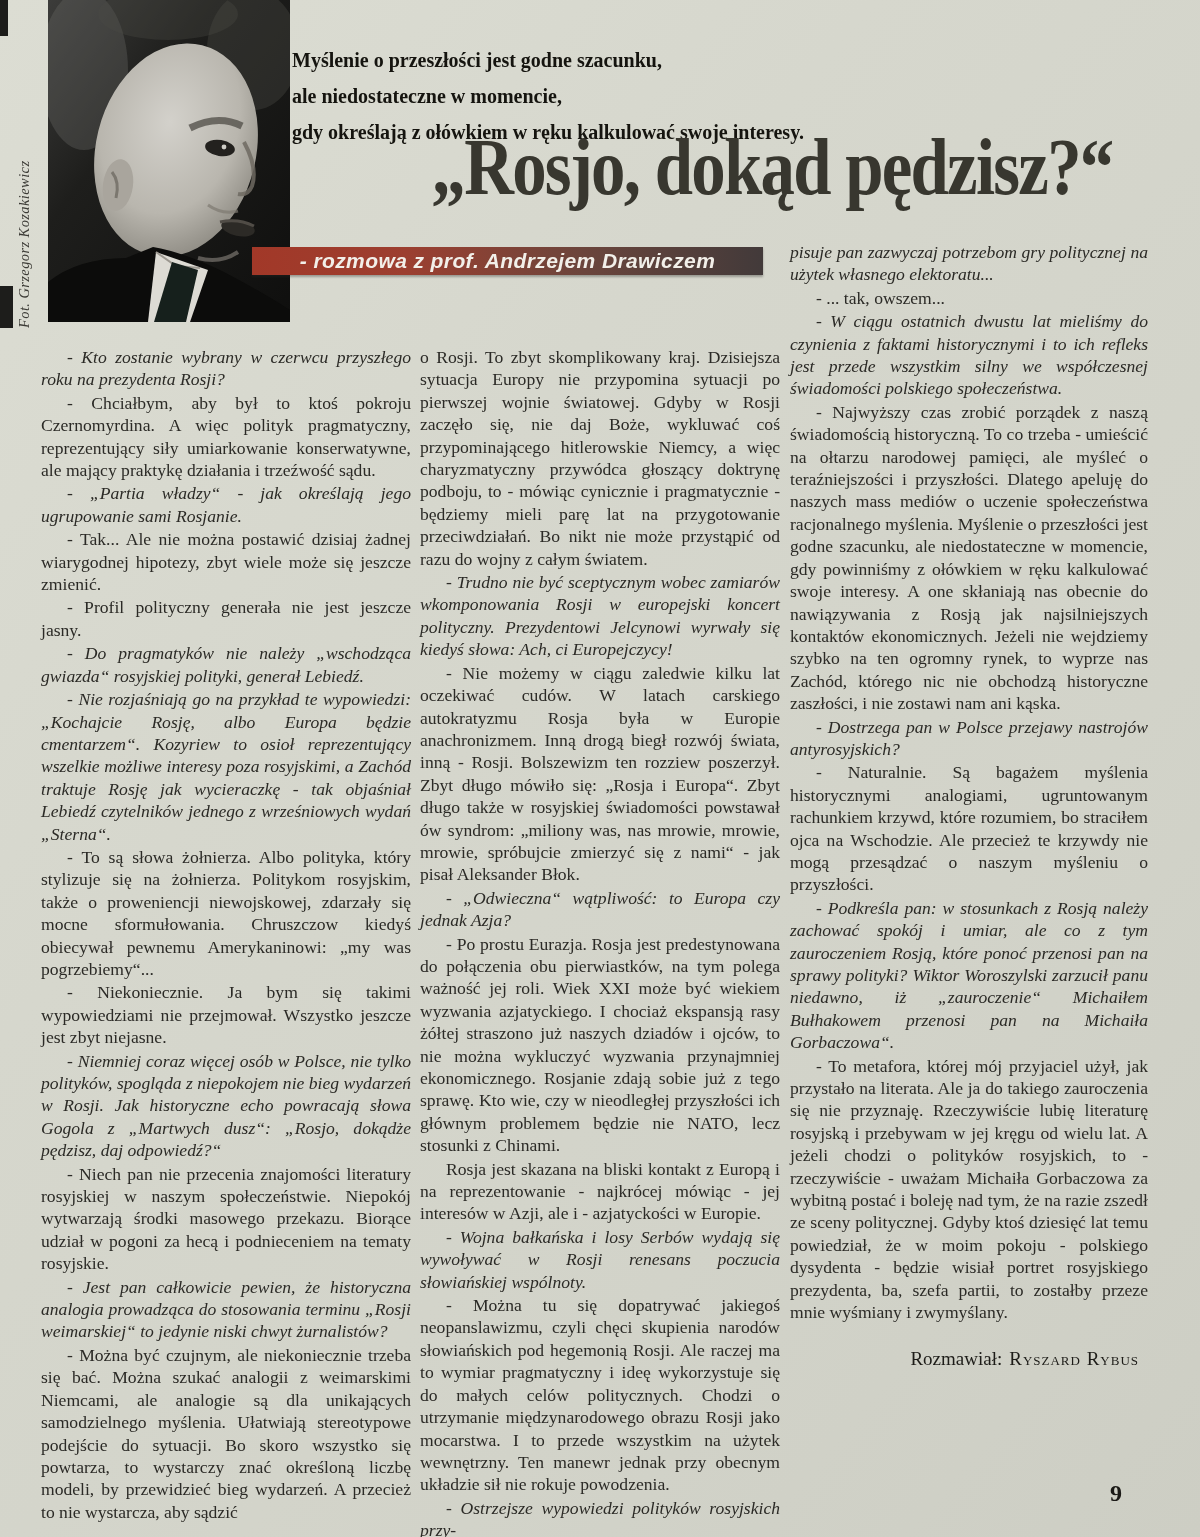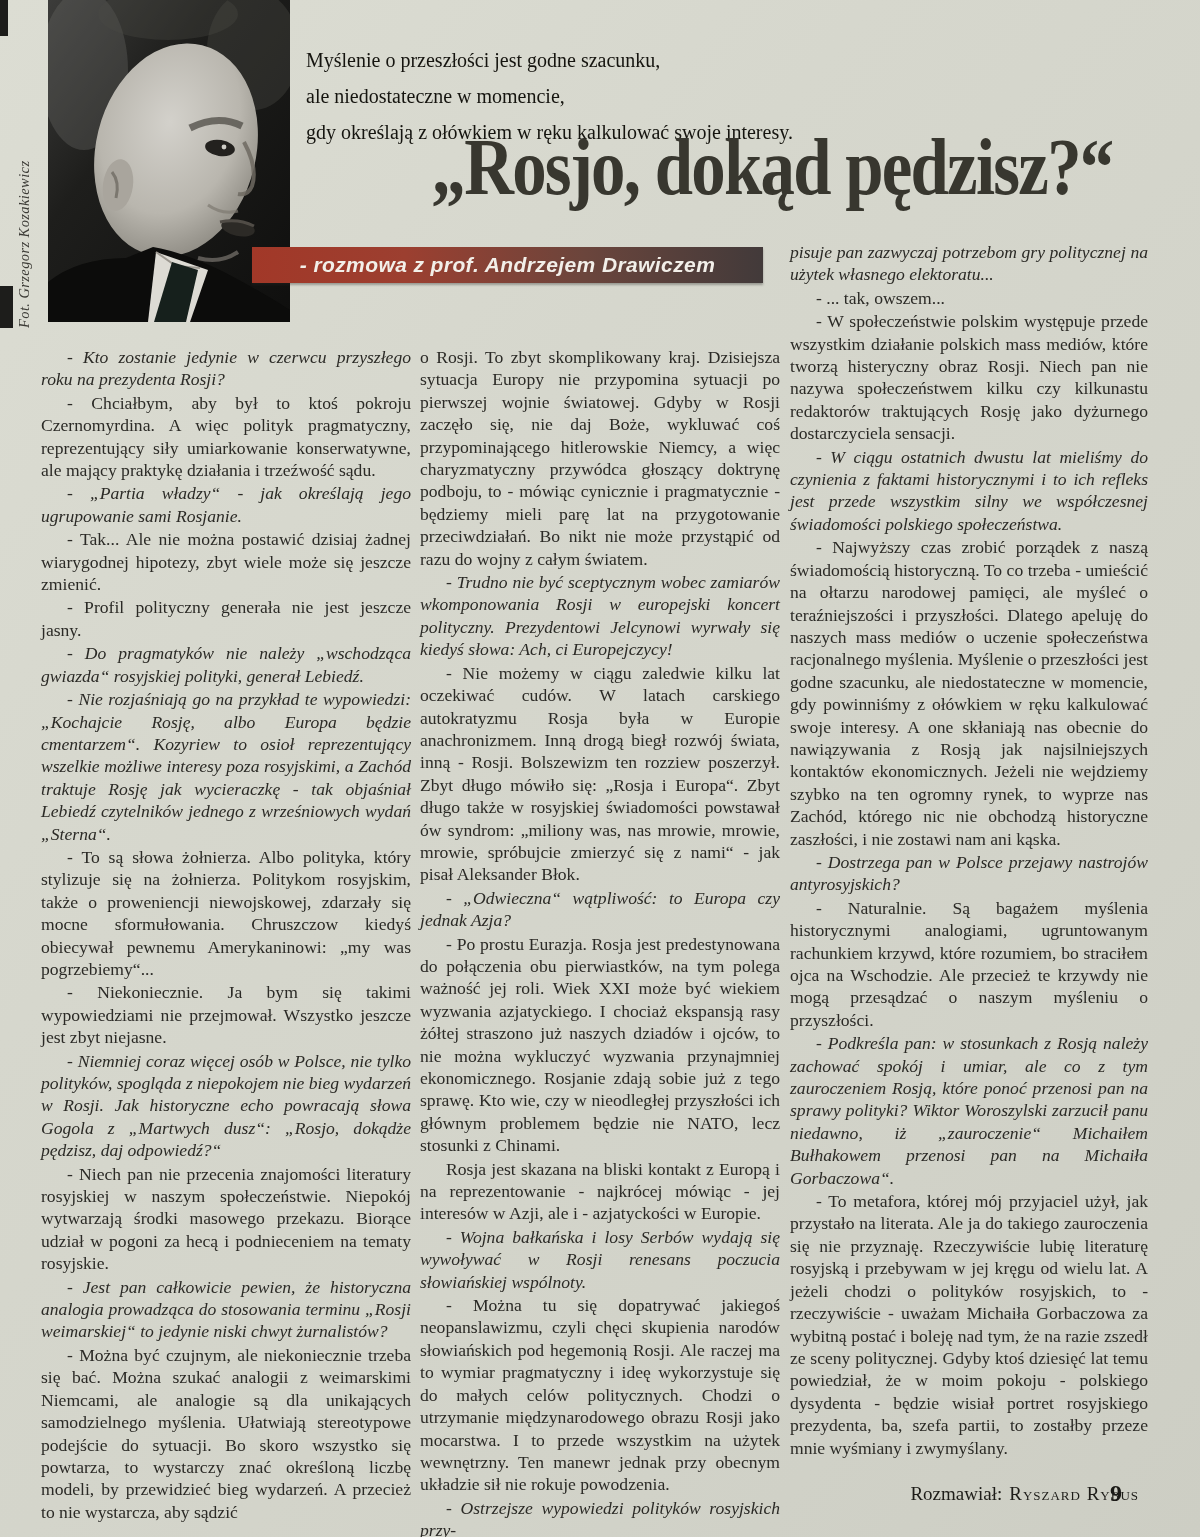--- a/index.html
+++ b/index.html
@@ -16,33 +16,33 @@
   .photo svg { display:block; width:100%; height:100%; }
 
   .photo-credit {
     position:absolute; left:16px; top:172px; height:156px;
     writing-mode:vertical-rl; transform:rotate(180deg);
     font-style:italic; font-size:14.5px; color:#3c3b36; letter-spacing:.4px;
     white-space:nowrap;
   }
 
   .intro {
-    position:absolute; left:306px; top:42px; width:560px;
-    font-weight:normal; font-size:20px; line-height:36px; color:#15140f;
+    position:absolute; left:292px; top:42px; width:560px;
+    font-weight:bold; font-size:20px; line-height:36px; color:#15140f;
   }
 
   .headline {
     position:absolute; left:330px; top:122px; width:860px; height:120px;
     text-align:center; white-space:nowrap;
     font-size:80px; font-weight:bold; color:#38372f; letter-spacing:-2px;
     transform:scaleX(.86); transform-origin:60% 50%;
   }
 
   .subhead-bar {
-    position:absolute; left:252px; top:247px; width:511px; height:36px;
+    position:absolute; left:252px; top:247px; width:511px; height:28px;
     background:linear-gradient(to right,#a23828 0%, #9c3f30 30%, #6b453c 65%, #423a3a 100%);
     display:flex; align-items:center; justify-content:center;
     box-shadow:0 2px 2px rgba(40,40,36,.35);
   }
   .subhead-label {
     font-family:"Liberation Sans", sans-serif; font-weight:bold; font-style:italic;
     font-size:21px; color:#f2efe9; letter-spacing:.4px;
   }
 
   .col { position:absolute; font-size:17.6px; line-height:22.4px; text-align:justify; }
@@ -115,21 +115,21 @@
     <div>gdy określają z ołówkiem w ręku kalkulować swoje interesy.</div>
   </div>
 
   <div class="headline">„Rosjo, dokąd pędzisz?“</div>
 
   <div class="subhead-bar">
     <span class="subhead-label">- rozmowa z prof. Andrzejem Drawiczem</span>
   </div>
 
   <div class="col col1">
-      <p class="para q">- Kto zostanie jedynie w czerwcu przyszłego roku na prezydenta Rosji?</p>
+      <p class="para q">- Kto zostanie wybrany w czerwcu przyszłego roku na prezydenta Rosji?</p>
       <p class="para a">- Chciałbym, aby był to ktoś pokroju Czernomyrdina. A więc polityk pragmatyczny, reprezentujący siły umiarkowanie konserwatywne, ale mający praktykę działania i trzeźwość sądu.</p>
       <p class="para q">- „Partia władzy“ - jak określają jego ugrupowanie sami Rosjanie.</p>
       <p class="para a">- Tak... Ale nie można postawić dzisiaj żadnej wiarygodnej hipotezy, zbyt wiele może się jeszcze zmienić.</p>
       <p class="para a">- Profil polityczny generała nie jest jeszcze jasny.</p>
       <p class="para q">- Do pragmatyków nie należy „wschodząca gwiazda“ rosyjskiej polityki, generał Lebiedź.</p>
       <p class="para q">- Nie rozjaśniają go na przykład te wypowiedzi: „Kochajcie Rosję, albo Europa będzie cmentarzem“. Kozyriew to osioł reprezentujący wszelkie możliwe interesy poza rosyjskimi, a Zachód traktuje Rosję jak wycieraczkę - tak objaśniał Lebiedź czytelników jednego z wrześniowych wydań „Sterna“.</p>
       <p class="para a">- To są słowa żołnierza. Albo polityka, który stylizuje się na żołnierza. Politykom rosyjskim, także o proweniencji niewojskowej, zdarzały się mocne sformułowania. Chruszczow kiedyś obiecywał pewnemu Amerykaninowi: „my was pogrzebiemy“...</p>
       <p class="para a">- Niekoniecznie. Ja bym się takimi wypowiedziami nie przejmował. Wszystko jeszcze jest zbyt niejasne.</p>
       <p class="para q">- Niemniej coraz więcej osób w Polsce, nie tylko polityków, spogląda z niepokojem nie bieg wydarzeń w Rosji. Jak historyczne echo powracają słowa Gogola z „Martwych dusz“: „Rosjo, dokądże pędzisz, daj odpowiedź?“</p>
       <p class="para a">- Niech pan nie przecenia znajomości literatury rosyjskiej w naszym społeczeństwie. Niepokój wytwarzają środki masowego przekazu. Biorące udział w pogoni za hecą i podnieceniem na tematy rosyjskie.</p>
@@ -144,21 +144,20 @@
       <p class="para a">- Po prostu Eurazja. Rosja jest predestynowana do połączenia obu pierwiastków, na tym polega ważność jej roli. Wiek XXI może być wiekiem wyzwania azjatyckiego. I chociaż ekspansją rasy żółtej straszono już naszych dziadów i ojców, to nie można wykluczyć wyzwania przynajmniej ekonomicznego. Rosjanie zdają sobie już z tego sprawę. Kto wie, czy w nieodległej przyszłości ich głównym problemem będzie nie NATO, lecz stosunki z Chinami.</p>
       <p class="para a">Rosja jest skazana na bliski kontakt z Europą i na reprezentowanie - najkrócej mówiąc - jej interesów w Azji, ale i - azjatyckości w Europie.</p>
       <p class="para q">- Wojna bałkańska i losy Serbów wydają się wywoływać w Rosji renesans poczucia słowiańskiej wspólnoty.</p>
       <p class="para a">- Można tu się dopatrywać jakiegoś neopanslawizmu, czyli chęci skupienia narodów słowiańskich pod hegemonią Rosji. Ale raczej ma to wymiar pragmatyczny i ideę wykorzystuje się do małych celów politycznych. Chodzi o utrzymanie międzynarodowego obrazu Rosji jako mocarstwa. I to przede wszystkim na użytek wewnętrzny. Ten manewr jednak przy obecnym układzie sił nie rokuje powodzenia.</p>
       <p class="para q">- Ostrzejsze wypowiedzi polityków rosyjskich przy-</p>
     </div>
   <div class="col col3">
     <div>
         <p class="para qc">pisuje pan zazwyczaj potrzebom gry politycznej na użytek własnego elektoratu...</p>
         <p class="para a">- ... tak, owszem...</p>
-        <p class="para a">- W społeczeństwie polskim występuje przede wszystkim działanie polskich mass mediów, które tworzą histeryczny obraz Rosji. Niech pan nie nazywa społeczeństwem kilku czy kilkunastu redaktorów traktujących Rosję jako dyżurnego dostarczyciela sensacji.</p>
         <p class="para q">- W ciągu ostatnich dwustu lat mieliśmy do czynienia z faktami historycznymi i to ich refleks jest przede wszystkim silny we współczesnej świadomości polskiego społeczeństwa.</p>
         <p class="para a">- Najwyższy czas zrobić porządek z naszą świadomością historyczną. To co trzeba - umieścić na ołtarzu narodowej pamięci, ale myśleć o teraźniejszości i przyszłości. Dlatego apeluję do naszych mass mediów o uczenie społeczeństwa racjonalnego myślenia. Myślenie o przeszłości jest godne szacunku, ale niedostateczne w momencie, gdy powinniśmy z ołówkiem w ręku kalkulować swoje interesy. A one skłaniają nas obecnie do nawiązywania z Rosją jak najsilniejszych kontaktów ekonomicznych. Jeżeli nie wejdziemy szybko na ten ogromny rynek, to wyprze nas Zachód, którego nic nie obchodzą historyczne zaszłości, i nie zostawi nam ani kąska.</p>
         <p class="para q">- Dostrzega pan w Polsce przejawy nastrojów antyrosyjskich?</p>
         <p class="para a">- Naturalnie. Są bagażem myślenia historycznymi analogiami, ugruntowanym rachunkiem krzywd, które rozumiem, bo straciłem ojca na Wschodzie. Ale przecież te krzywdy nie mogą przesądzać o naszym myśleniu o przyszłości.</p>
         <p class="para q">- Podkreśla pan: w stosunkach z Rosją należy zachować spokój i umiar, ale co z tym zauroczeniem Rosją, które ponoć przenosi pan na sprawy polityki? Wiktor Woroszylski zarzucił panu niedawno, iż „zauroczenie“ Michaiłem Bułhakowem przenosi pan na Michaiła Gorbaczowa“.</p>
         <p class="para a">- To metafora, której mój przyjaciel użył, jak przystało na literata. Ale ja do takiego zauroczenia się nie przyznaję. Rzeczywiście lubię literaturę rosyjską i przebywam w jej kręgu od wielu lat. A jeżeli chodzi o polityków rosyjskich, to - rzeczywiście - uważam Michaiła Gorbaczowa za wybitną postać i boleję nad tym, że na razie zszedł ze sceny politycznej. Gdyby ktoś dziesięć lat temu powiedział, że w moim pokoju - polskiego dysydenta - będzie wisiał portret rosyjskiego prezydenta, ba, szefa partii, to zostałby przeze mnie wyśmiany i zwymyślany.</p>
       </div>
     <div class="byline">
       <span>Rozmawiał:</span><span class="name">Ryszard Rybus</span>
     </div>

